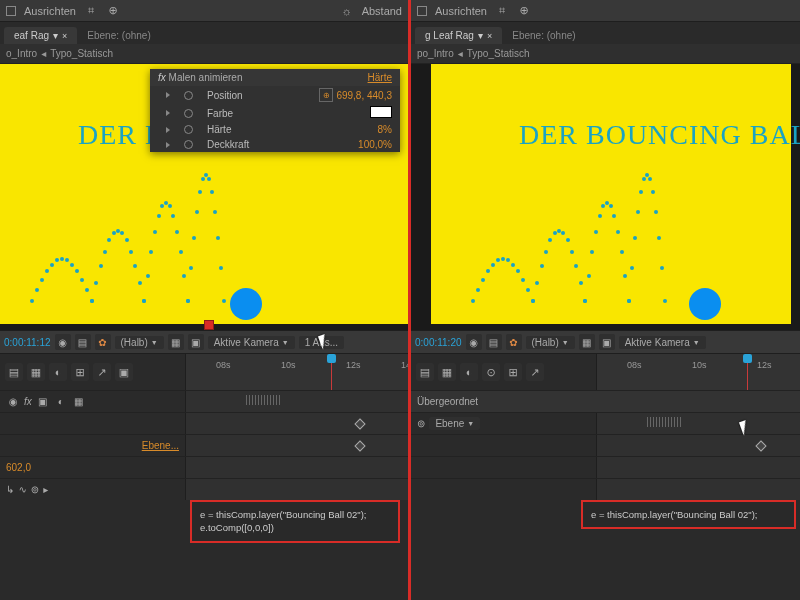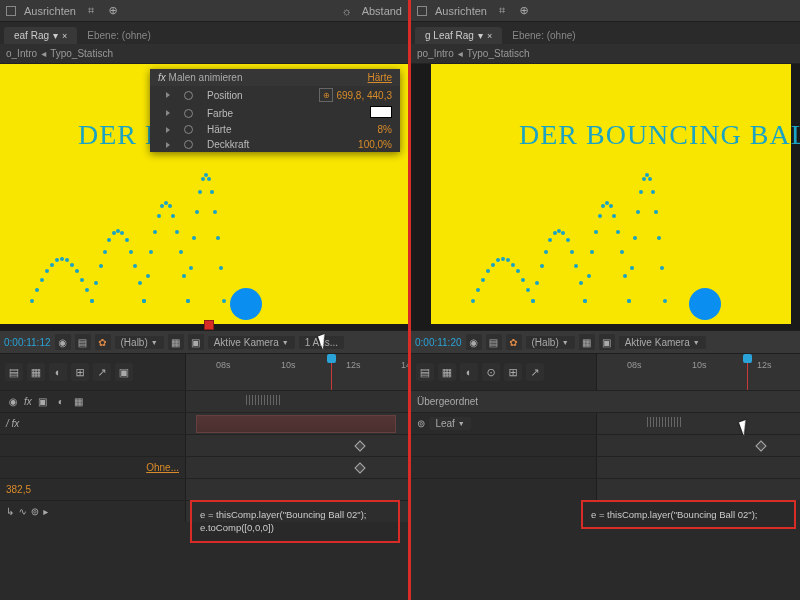--- a/index.html
+++ b/index.html
@@ -248,44 +248,36 @@
               <span></span>
               <span></span>
               <span></span>
               <span></span>
               <span></span>
               <span></span>
             </div>
       </div>
     </div>
     <div class="tl-row">
-      <div class="tl-label">
-            <span style="font-style:italic">/ fx</span>
-          </div>
-      <div class="tl-track">
-        <div class="bar-red" style="left:10px; width:200px;"></div>
-      </div>
-    </div>
-    <div class="tl-row">
       <div class="tl-label"></div>
       <div class="tl-track">
             <div class="kf" style="left:170px;"></div>
           </div>
     </div>
     <div class="tl-row">
       <div class="tl-label" style="justify-content:flex-end">
-            <span class="info-link">Ohne...</span>
+            <span class="info-link">Ebene...</span>
           </div>
       <div class="tl-track">
             <div class="kf" style="left:170px;"></div>
           </div>
     </div>
     <div class="tl-row">
       <div class="tl-label">
-            <span class="orange">382,5</span>
+            <span class="orange">602,0</span>
           </div>
       <div class="tl-track"></div>
     </div>
     <div class="tl-row">
       <div class="tl-label">
         <span>↳</span>
         <span>∿</span>
         <span>⊚</span>
         <span>▸</span>
       </div>
@@ -415,21 +407,21 @@
         <div class="playhead" style="left:150px;"></div>
       </div>
     </div>
     <div class="parent-row">
       <span>Übergeordnet</span>
     </div>
     <div class="tl-row">
       <div class="tl-label">
         <span>⊚</span>
         <span class="dd">
-              <span>Leaf</span>
+              <span>Ebene</span>
               <span class="arr">▼</span>
             </span>
       </div>
       <div class="tl-track">
         <div class="hashmarks" style="left:50px;">
               <span></span>
               <span></span>
               <span></span>
               <span></span>
               <span></span>

